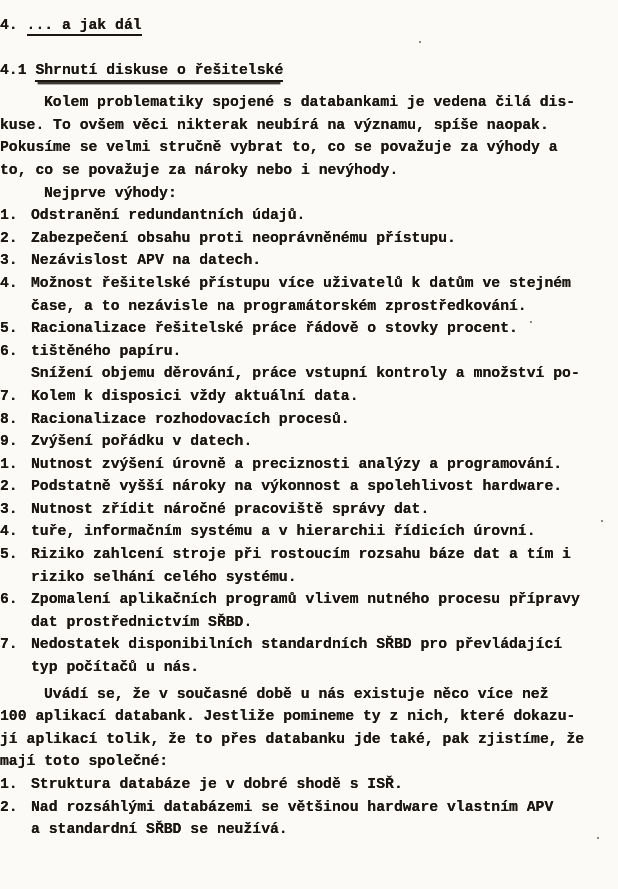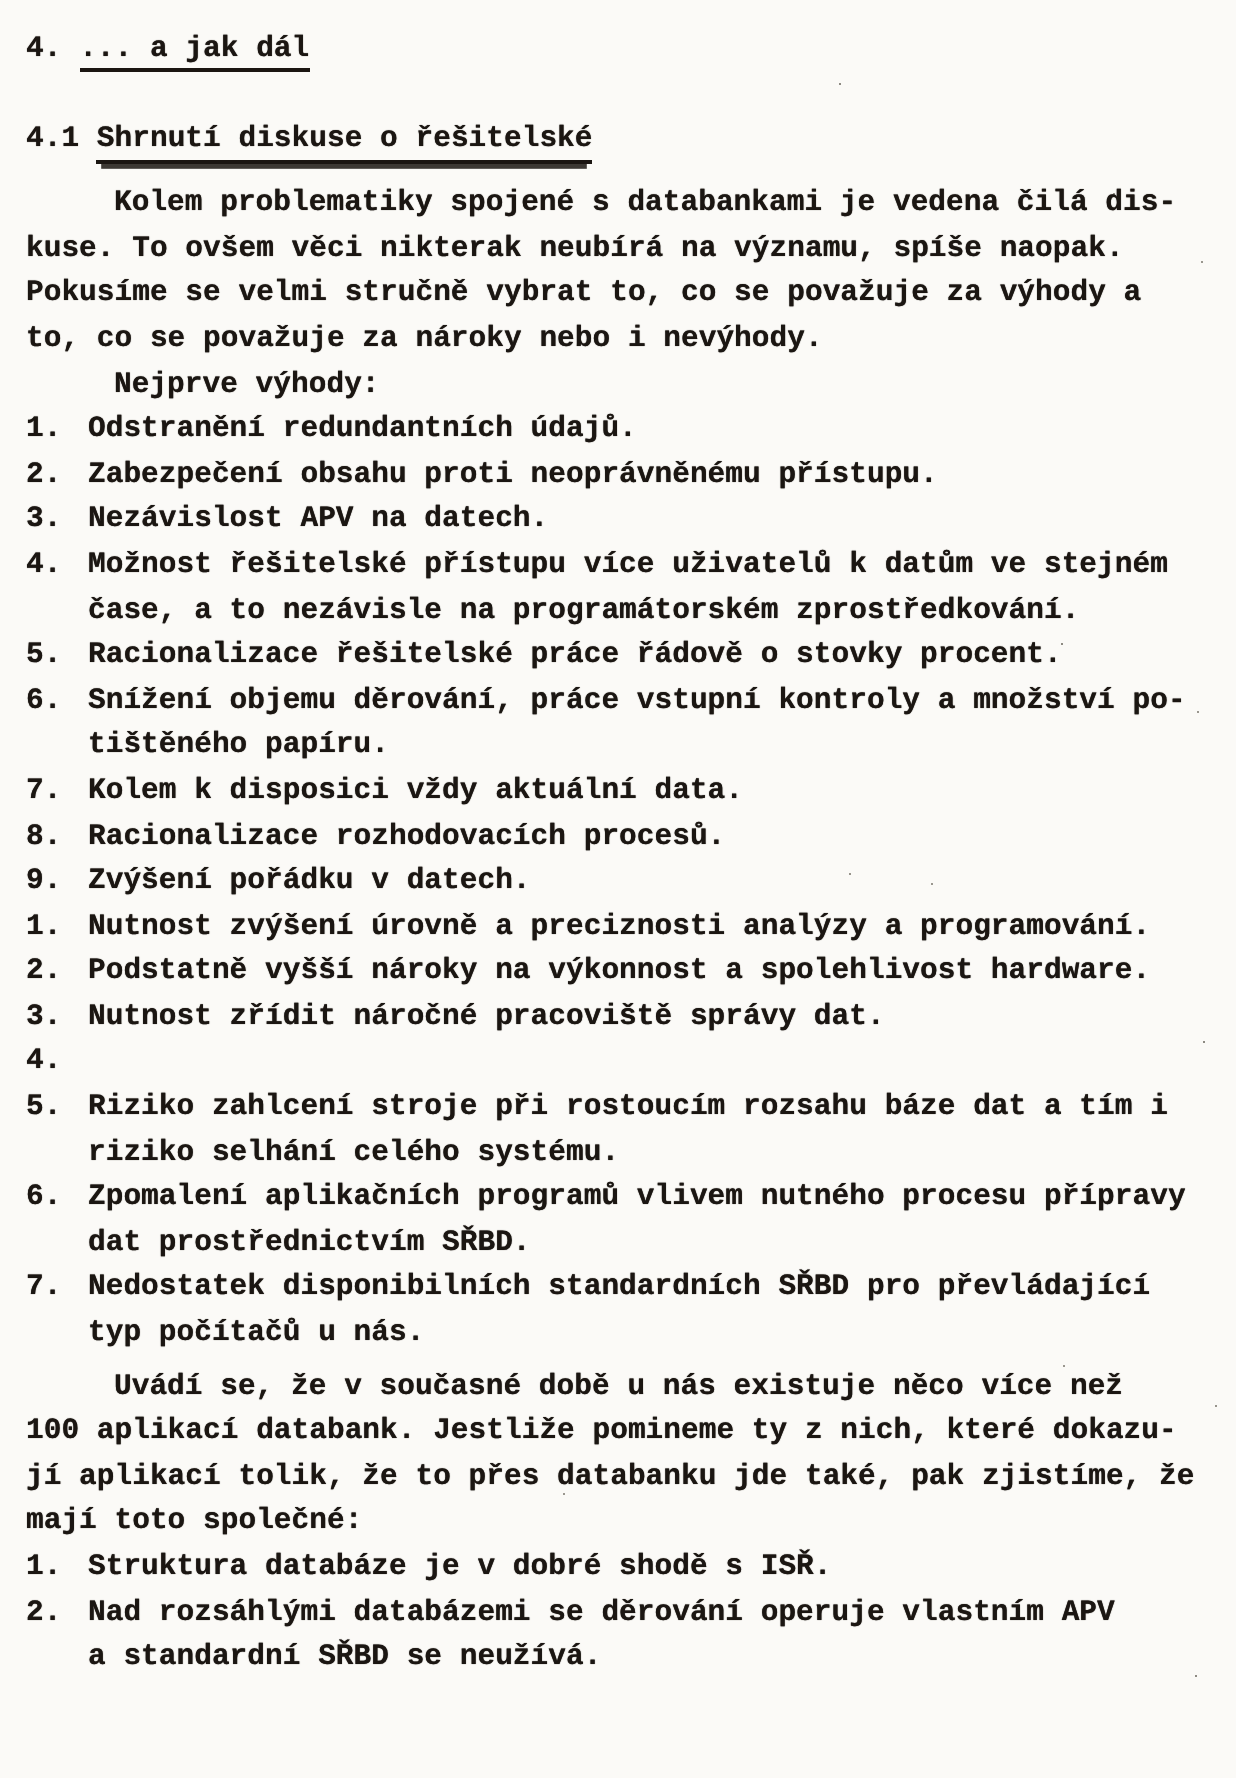--- a/index.html
+++ b/index.html
@@ -26,21 +26,21 @@
       radial-gradient(circle 1.2px at 531px 322px, #8d8a82 60%, transparent 62%),
       radial-gradient(circle 1.0px at 599px 356px, #9a978f 60%, transparent 62%),
       radial-gradient(circle 1.1px at 425px 437px, #97948c 60%, transparent 62%),
       radial-gradient(circle 1.0px at 466px 442px, #9a978f 60%, transparent 62%),
       radial-gradient(circle 1.2px at 602px 521px, #8d8a82 60%, transparent 62%),
       radial-gradient(circle 1.0px at 532px 683px, #9a978f 60%, transparent 62%),
       radial-gradient(circle 1.1px at 608px 703px, #97948c 60%, transparent 62%),
       radial-gradient(circle 1.0px at 282px 747px, #9a978f 60%, transparent 62%),
       radial-gradient(circle 1.2px at 598px 838px, #8d8a82 60%, transparent 62%);
   }
-  .page { padding: 14px 14px 0 0; position: relative; margin-left: 13px; }
+  .page { padding: 14px 14px 0 0; position: relative; }
   .h1 { white-space: nowrap; }
   .h2 { margin-top: 22px; white-space: nowrap; }
   .u1 { border-bottom: 2px solid #1b1612; padding-bottom: 1px; }
   .u2 { border-bottom: 2px solid #1b1612; padding-bottom: 2px;
         box-shadow: 0 5px 0 -2.6px rgba(27,22,18,0.85); }
   .uln { text-decoration-thickness: 2px; text-underline-offset: 2px; }
   .para { margin-top: 10px; }
   .line { white-space: nowrap; }
   .line.first { padding-left: 44px; }
   .lead { white-space: nowrap; padding-left: 44px; }
@@ -102,22 +102,22 @@
     </div>
     <div class="li">
       <span class="li-num">5.</span>
       <div class="li-body">
           <div class="line">Racionalizace řešitelské práce řádově o stovky procent.</div>
         </div>
     </div>
     <div class="li">
       <span class="li-num">6.</span>
       <div class="li-body">
+        <div class="line">tištěného papíru.</div>
         <div class="line">Snížení objemu děrování, práce vstupní kontroly a množství po-</div>
-        <div class="line">tištěného papíru.</div>
       </div>
     </div>
     <div class="li">
       <span class="li-num">7.</span>
       <div class="li-body">
           <div class="line">Kolem k disposici vždy aktuální data.</div>
         </div>
     </div>
     <div class="li">
       <span class="li-num">8.</span>
@@ -149,20 +149,21 @@
     </div>
     <div class="li">
       <span class="li-num">3.</span>
       <div class="li-body">
           <div class="line">Nutnost zřídit náročné pracoviště správy dat.</div>
         </div>
     </div>
     <div class="li">
       <span class="li-num">4.</span>
       <div class="li-body">
+        <div class="line">tuře, informačním systému a v hierarchii řídicích úrovní.</div>
       </div>
     </div>
     <div class="li">
       <span class="li-num">5.</span>
       <div class="li-body">
         <div class="line">Riziko zahlcení stroje při rostoucím rozsahu báze dat a tím i</div>
         <div class="line">riziko selhání celého systému.</div>
       </div>
     </div>
     <div class="li">
@@ -191,19 +192,19 @@
   <div class="list">
     <div class="li">
       <span class="li-num">1.</span>
       <div class="li-body">
         <div class="line"><span>Struktura databáze je v dobré shodě s </span><span class="uln">ISŘ</span><span>.</span></div>
       </div>
     </div>
     <div class="li">
       <span class="li-num">2.</span>
       <div class="li-body">
-        <div class="line">Nad rozsáhlými databázemi se děrování operuje vlastním APV</div>
+        <div class="line">Nad rozsáhlými databázemi se většinou hardware vlastním APV</div>
         <div class="line">a standardní SŘBD se neužívá.</div>
       </div>
     </div>
   </div>
 
 </div>
 
 </body></html>

